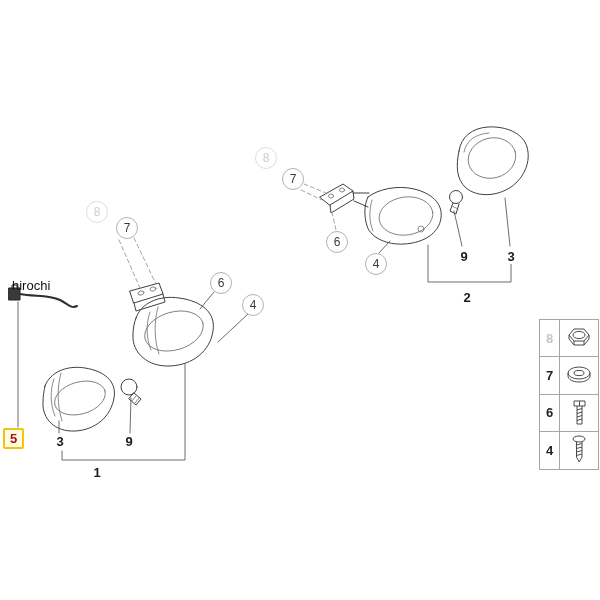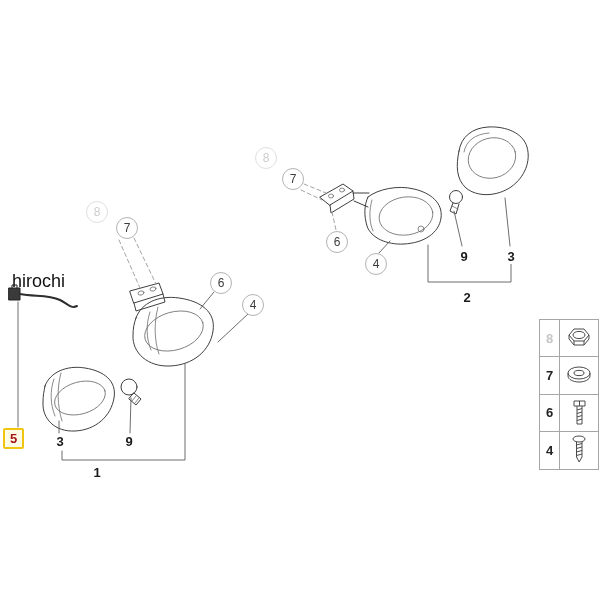--- a/index.html
+++ b/index.html
@@ -8,21 +8,21 @@
   .canvas { position:relative; width:600px; height:600px; background:#fff; overflow:hidden; }
   .art { position:absolute; left:0; top:0; }
 
   .co { position:absolute; width:22px; height:22px; border:1px solid #b3b3b3; border-radius:50%;
         background:#fff; color:#3c3c3c; font-size:12px; line-height:20px; text-align:center; }
   .co.faint { border-color:#dfdfdf; color:#cdcdcd; }
 
   .num { position:absolute; width:14px; height:15px; background:#fff; color:#1a1a1a;
          font-size:13px; font-weight:bold; line-height:15px; text-align:center; }
 
-  .watermark { position:absolute; left:12px; top:271px; font-size:18px; color:#111; }
+  .watermark { position:absolute; left:12px; top:278px; font-size:13px; color:#111; }
 
   .hl { position:absolute; left:3px; top:428px; width:21px; height:21px;
         border:2px solid #f1c40f; border-radius:2px; background:#fffce6;
         color:#a31515; font-size:13px; font-weight:bold; line-height:17px; text-align:center; }
 
   .hw-table { position:absolute; left:539px; top:319px; width:60px; height:151px;
               border:1px solid #a6a6a6; display:grid; grid-template-rows:repeat(4,1fr); background:#fff; }
   .hw-row { display:flex; border-bottom:1px solid #a6a6a6; min-height:0; }
   .hw-row:last-child { border-bottom:none; }
   .hw-num { width:20px; border-right:1px solid #a6a6a6; display:flex; align-items:center;

